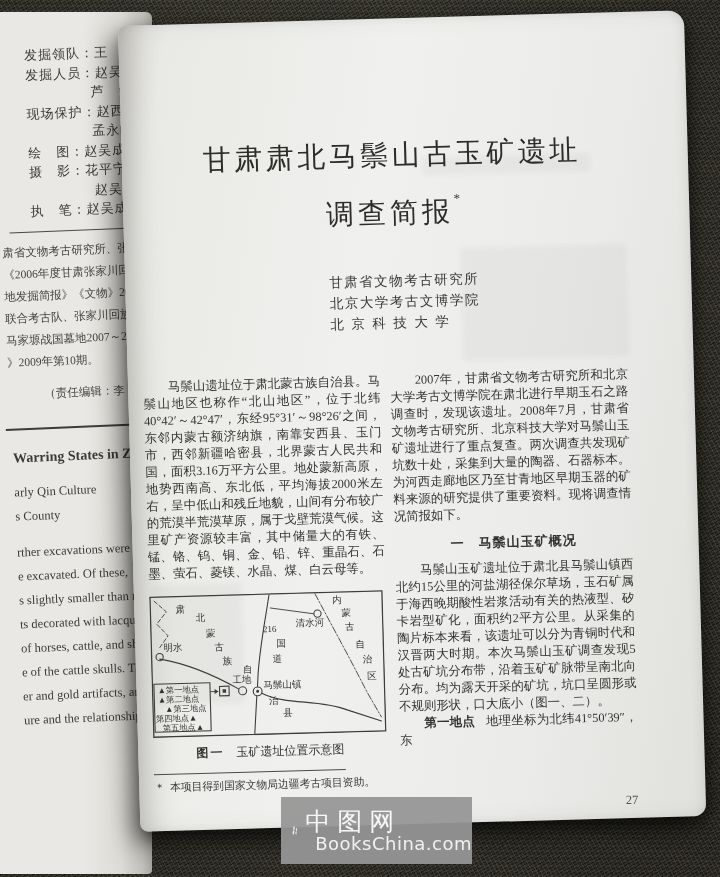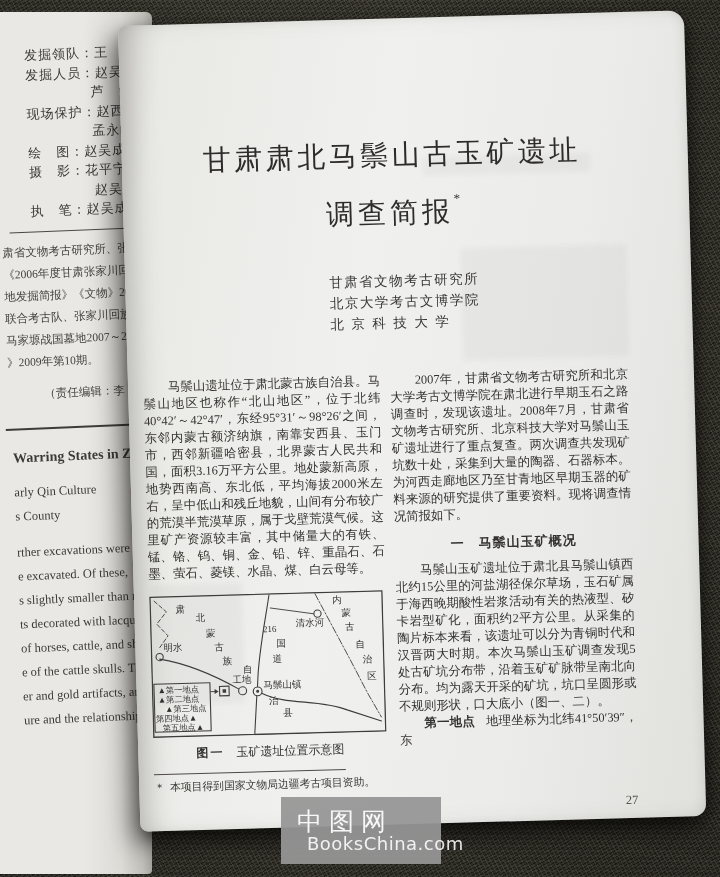--- a/index.html
+++ b/index.html
@@ -65,21 +65,21 @@
   .page-num{position:absolute;left:486px;top:781px;font-size:12.5px;color:#4a4846;}
 
   
   .figure text{font-size:9.5px;fill:#333130;font-family:"Liberation Serif","DejaVu Serif",serif;}
   .figure text.sm{font-size:8.3px;}
   .figure text.num{font-size:9px;}
   .figure .ln{fill:none;stroke:#3f3d3b;stroke-width:1.1;stroke-linecap:round;}
   .figure .thin{stroke-width:.9;}
 
   
-  .watermark{position:absolute;left:281px;top:797px;width:160px;height:67px;z-index:6;
+  .watermark{position:absolute;left:281px;top:797px;width:191px;height:67px;z-index:6;
     background:rgba(150,150,150,.94);display:flex;align-items:center;gap:6px;padding-left:10px;box-sizing:border-box;
     font-family:"DejaVu Sans","Liberation Sans",sans-serif;}
   .wm-text{display:flex;flex-direction:column;}
   .wm-cn{font-size:25px;letter-spacing:7px;color:rgba(255,255,255,.92);line-height:27px;white-space:nowrap;}
   .wm-en{font-size:18px;color:rgba(255,255,255,.88);line-height:18px;letter-spacing:.5px;margin-left:10px;}
 </style>
 </head>
 <body>
 
 <div class="stage">

